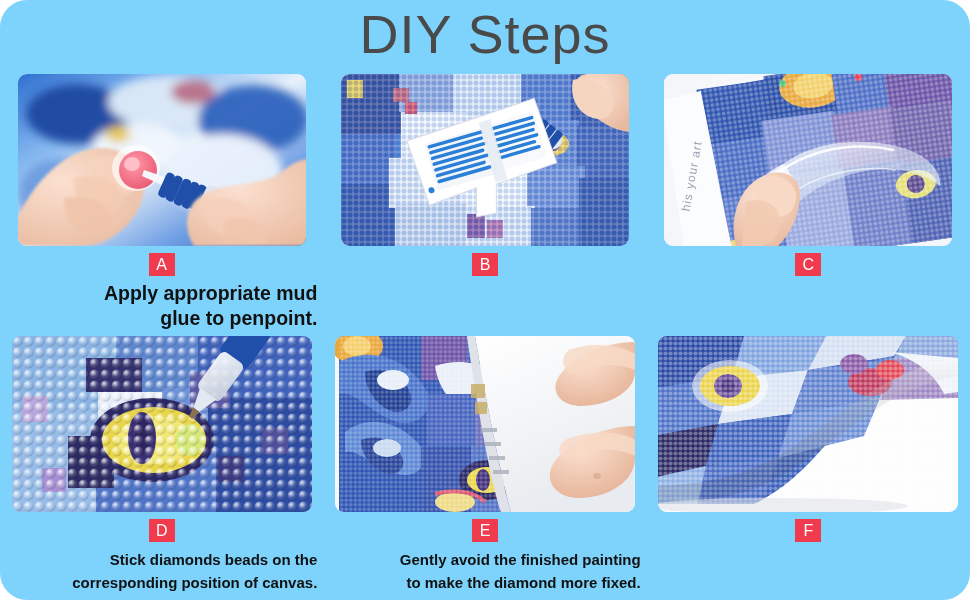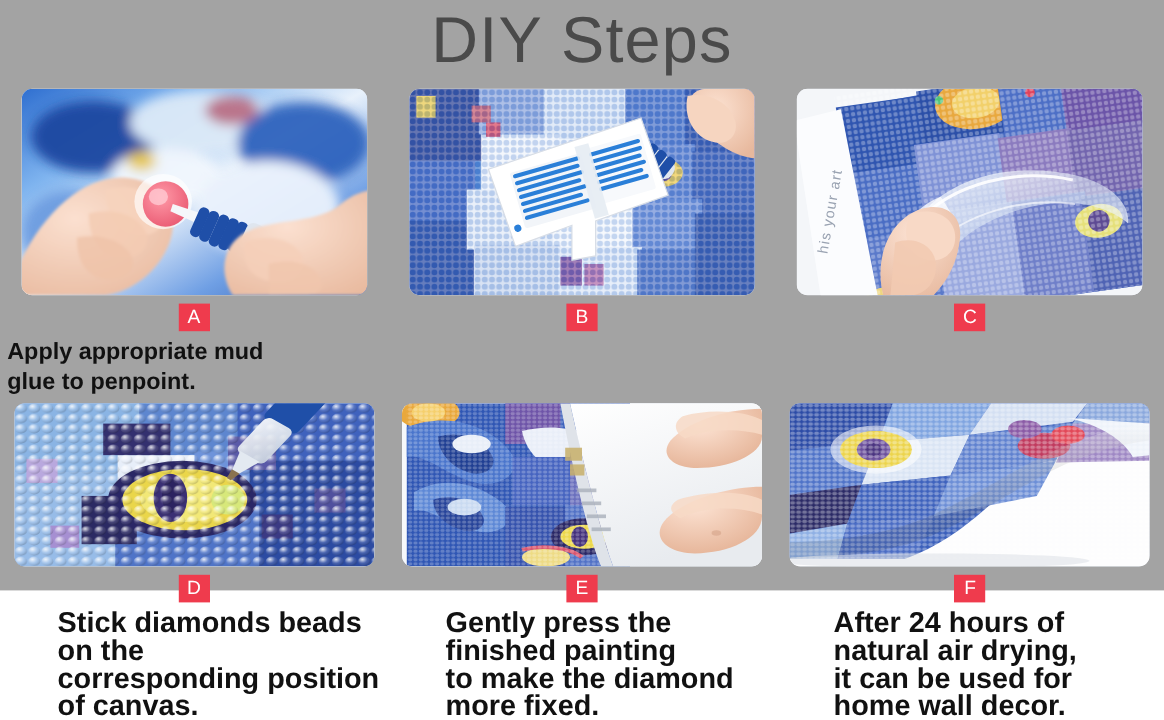--- a/index.html
+++ b/index.html
@@ -9,23 +9,24 @@
   }
   body {
     width: 970px;
     height: 600px;
     font-family: "Liberation Sans", sans-serif;
     overflow: hidden;
     position: relative;
   }
   .page {
     width: 970px;
-    height: 492px;
+    height: 600px;
     position: relative;
-    background: #a3a3a3;
+    background: #7dd3fc;
+    border-radius: 27px;
   }
 
   
   .title {
     position: absolute;
     top: 0px;
     left: 0;
     width: 970px;
     height: 70px;
     line-height: 68px;
@@ -81,31 +82,31 @@
     font-weight: 400;
     line-height: 23px;
     text-align: center;
     letter-spacing: 0;
   }
 
   
   .caption {
     margin-top: 5px;
     width: 100%;
-    text-align: left;
+    text-align: right;
     color: #111111;
     font-weight: bold;
     font-size: 19.5px;
     line-height: 25px;
     padding: 0 6px;
     box-sizing: border-box;
     white-space: pre-line;
   }
   .row2 .caption {
-    font-size: 24px;
+    font-size: 15px;
     line-height: 23px;
     margin-top: 6px;
     padding-left: 48px;
   }
 </style>
 </head>
 <body>
 
 <div class="page">
 
@@ -474,21 +475,21 @@
           <g>
             <path d="M300 6 C268 6 236 22 224 40 C214 56 226 70 246 70 C272 70 300 56 300 36 Z" fill="url(#eSkin)"></path>
             <path d="M234 14 C256 6 284 8 300 18 L300 34 C280 26 252 28 236 38 C226 32 226 20 234 14 Z" fill="#f7d9c6" opacity="0.85"></path>
             <path d="M300 90 C266 90 230 108 218 128 C208 146 222 162 244 162 C272 162 300 146 300 122 Z" fill="url(#eSkin)"></path>
             <path d="M230 104 C254 94 284 94 300 104 L300 120 C278 110 250 112 232 124 C222 118 222 110 230 104 Z" fill="#f7d9c6" opacity="0.85"></path>
             <ellipse cx="262" cy="140" rx="4" ry="3" fill="#d9a88e" opacity="0.7"></ellipse>
           </g>
         </svg>
       </div>
       <div class="badge">E</div>
-      <div class="caption">Gently press the finished painting
+      <div class="caption">Gently avoid the finished painting
 to make the diamond more fixed.</div>
     </div>
 
     <div class="cell row2">
       <div class="photo">
         <svg viewBox="0 0 300 176" preserveAspectRatio="none">
           <defs>
             <pattern id="fBeads" width="5" height="5" patternUnits="userSpaceOnUse">
               <circle cx="2.5" cy="2.5" r="2.1" fill="#ffffff" opacity="0.34"></circle>
             </pattern>
@@ -528,18 +529,16 @@
             <path d="M232 16 C260 24 278 40 286 58 L300 56 L300 22 Z" fill="#eef3fa"></path>
             <rect x="-6" y="0" width="306" height="168" fill="url(#fBeads)"></rect>
 
             <path d="M-6 150 C40 150 86 140 120 120 C156 98 182 76 210 58 C240 38 272 26 300 22 L300 40 C266 46 236 60 208 80 C176 102 148 128 112 146 C84 160 40 168 -6 168 Z" fill="url(#fEdge)" opacity="0.55"></path>
           </g>
 
           <ellipse cx="120" cy="170" rx="130" ry="8" fill="#dfe3e8" opacity="0.6"></ellipse>
         </svg>
       </div>
       <div class="badge">F</div>
-      <div class="caption">After 24 hours of natural air drying,
-it can be used for home wall decor.</div>
     </div>
 
   </div>
 </div>
 
 </body></html>

